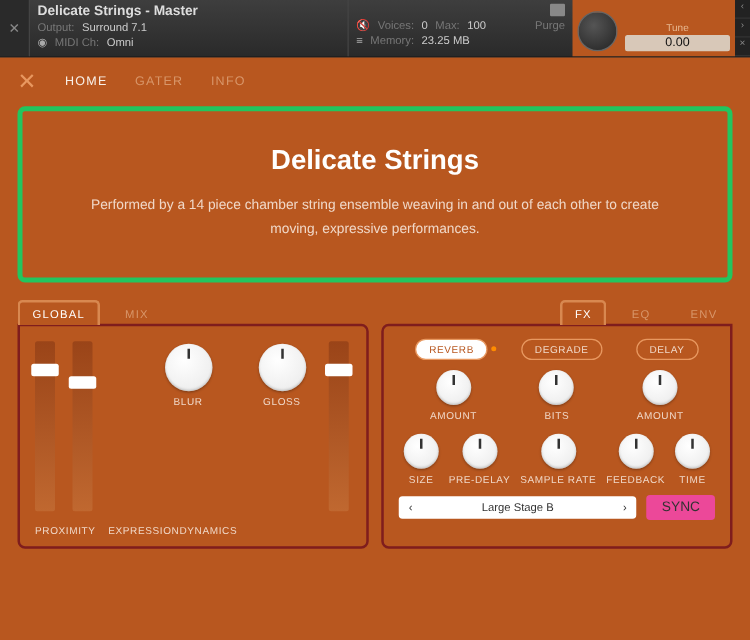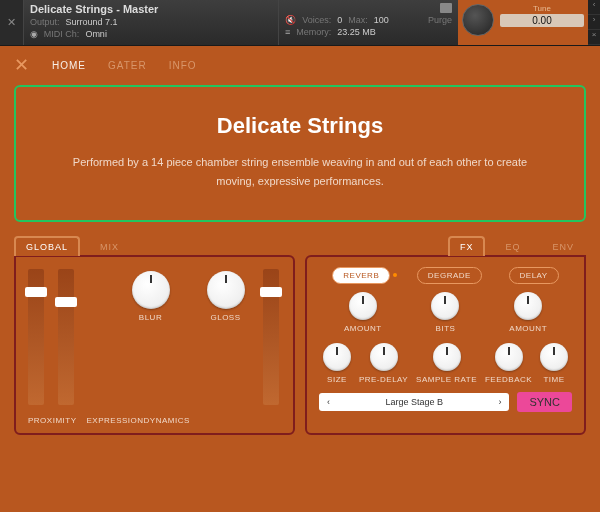--- a/index.html
+++ b/index.html
@@ -5,33 +5,33 @@
 *{margin:0;padding:0;box-sizing:border-box;font-family:Arial,sans-serif}
 body{width:600px;height:512px;background:#3a3a3a;overflow:hidden}
 .header{height:46px;background:linear-gradient(#3e3e3e,#2a2a2a);display:flex;align-items:stretch;border-bottom:1px solid #1a1a1a;position:relative}
 .hx{width:24px;display:flex;align-items:center;justify-content:center;color:#888;font-size:11px;background:#2a2a2a;border-right:1px solid #444}
 .hinfo{flex:1;padding:3px 6px;display:flex;flex-direction:column;gap:2px;font-size:9px;color:#aaa}
 .hrow{display:flex;align-items:center;gap:6px}
 .title{color:#ddd;font-size:11px;font-weight:bold}
 .hval{color:#ccc}
 .hlbl{color:#777}
 .hmid{width:180px;padding:3px 6px;display:flex;flex-direction:column;gap:2px;font-size:9px;color:#aaa;border-left:1px solid #444}
-.hright{width:130px;background:#b8571f;display:flex;align-items:flex-start;padding:4px 4px;gap:6px}
+.hright{width:130px;background:#b8571f;display:flex;align-items:flex-end;padding:4px 4px;gap:6px}
 .tuneknob{width:32px;height:32px;border-radius:50%;background:radial-gradient(circle at 40% 35%,#555,#222);border:1px solid #666}
 .tunebox{flex:1;text-align:center}
 .tunelbl{font-size:8px;color:#e8b890}
 .tuneval{font-size:10px;color:#111;background:#d8c8b8;border-radius:2px;padding:1px 4px;margin-top:1px}
 .wctl{width:12px;background:#222;display:flex;flex-direction:column}
 .wbtn{flex:1;color:#888;font-size:8px;text-align:center;border-bottom:1px solid #333}
 .main{height:466px;background:#b8571f;padding:10px 14px 8px;position:relative}
 .logo{position:absolute;left:14px;top:8px;width:22px;height:22px;color:#e89860;font-size:18px}
 .tabs{display:flex;gap:22px;margin-left:38px;margin-top:4px;margin-bottom:14px}
 .tab{font-size:10px;letter-spacing:1px;color:#d8966a;cursor:pointer}
 .tab.active{color:#f8f0e8}
-.titlebox{border:2px solid #22c55e;border-radius:6px;padding:26px 40px 30px;text-align:center;margin-bottom:14px}
+.titlebox{border:4px solid #22c55e;border-radius:6px;padding:26px 40px 30px;text-align:center;margin-bottom:14px}
 .bigtitle{color:#fff;font-size:22px;font-weight:bold;margin-bottom:14px}
 .desc{color:#f0d8c8;font-size:11px;line-height:1.7}
 .panels{display:flex;gap:10px}
 .panel{flex:1;position:relative}
 .ptabs{display:flex;gap:8px;margin-bottom:-1px;position:relative;z-index:2}
 .ptabs.right{justify-content:flex-end}
 .ptab{font-size:9px;letter-spacing:1px;padding:4px 10px;color:#d8966a;border:2px solid transparent;border-bottom:none;border-radius:4px 4px 0 0;cursor:pointer}
 .ptab.active{color:#fff;border-color:#d88850;background:#b8571f}
 .pbody{border:2px solid #7f1d1d;border-radius:6px;padding:10px 12px;height:180px;position:relative}
 .pbody.left{border-top-left-radius:0}

